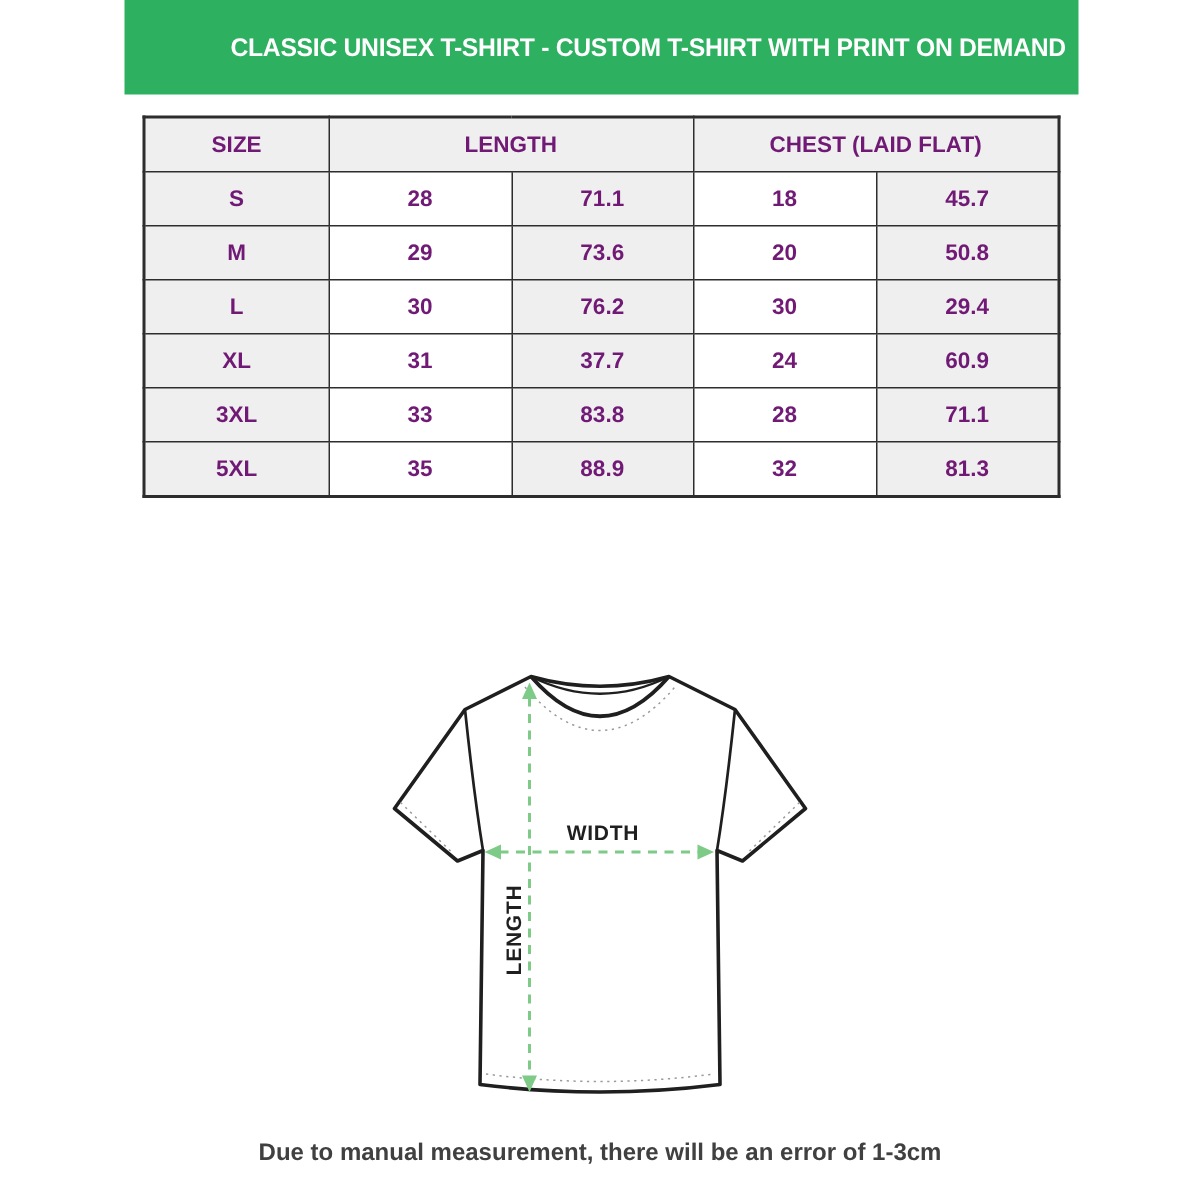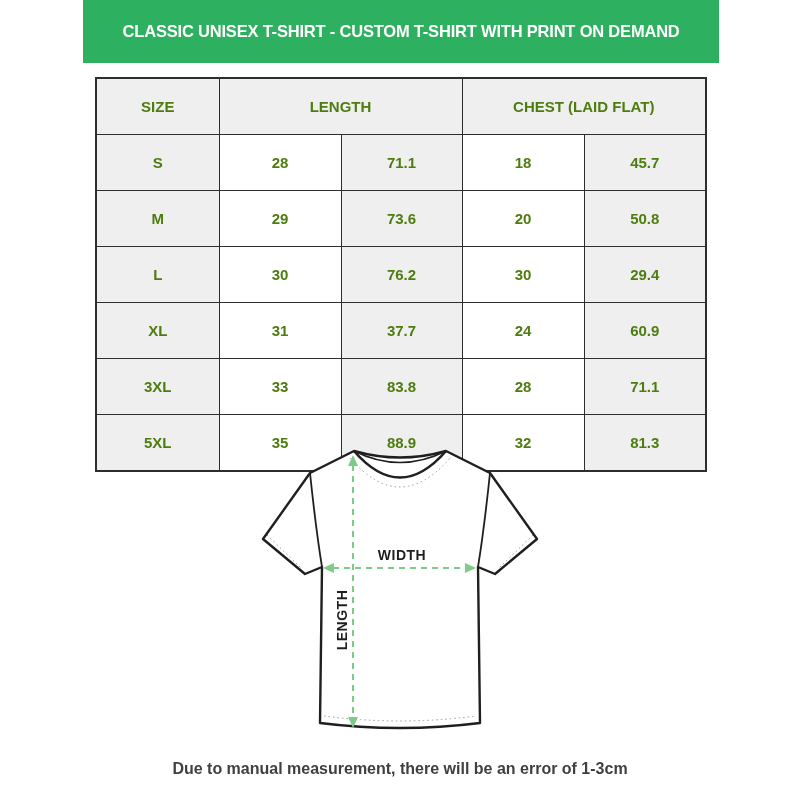--- a/index.html
+++ b/index.html
@@ -13,21 +13,21 @@
   }
 
   
   .banner {
     position: absolute;
     left: 83px; top: 0;
     width: 636px; height: 63px;
     background: #2db05f;
     display: flex;
     align-items: center;
-    justify-content: center;
+    justify-content: flex-end;
   }
   .banner h1 {
     margin: 0;
     color: #ffffff;
     font-size: 17px;
     font-weight: 700;
     letter-spacing: -0.2px;
     white-space: nowrap;
     transform: scaleX(0.97);
   }
@@ -37,26 +37,26 @@
     position: absolute;
     left: 95px; top: 77px;
     width: 610px;
     border-collapse: collapse;
     table-layout: fixed;
     border: 2.5px solid #2d2d2d;
   }
   .size-table th, .size-table td {
     border: 1.5px solid #2d2d2d;
     height: 35px;
-    padding: 10px;
+    padding: 0;
     text-align: center;
     vertical-align: middle;
     font-size: 15px;
     font-weight: 700;
-    color: #4d7c0f;
+    color: #701a75;
     background: #ffffff;
   }
   .size-table .gray { background: #efefef; }
 
   
   .diagram {
     position: absolute;
     left: 250px; top: 440px;
     width: 300px; height: 300px;
   }

